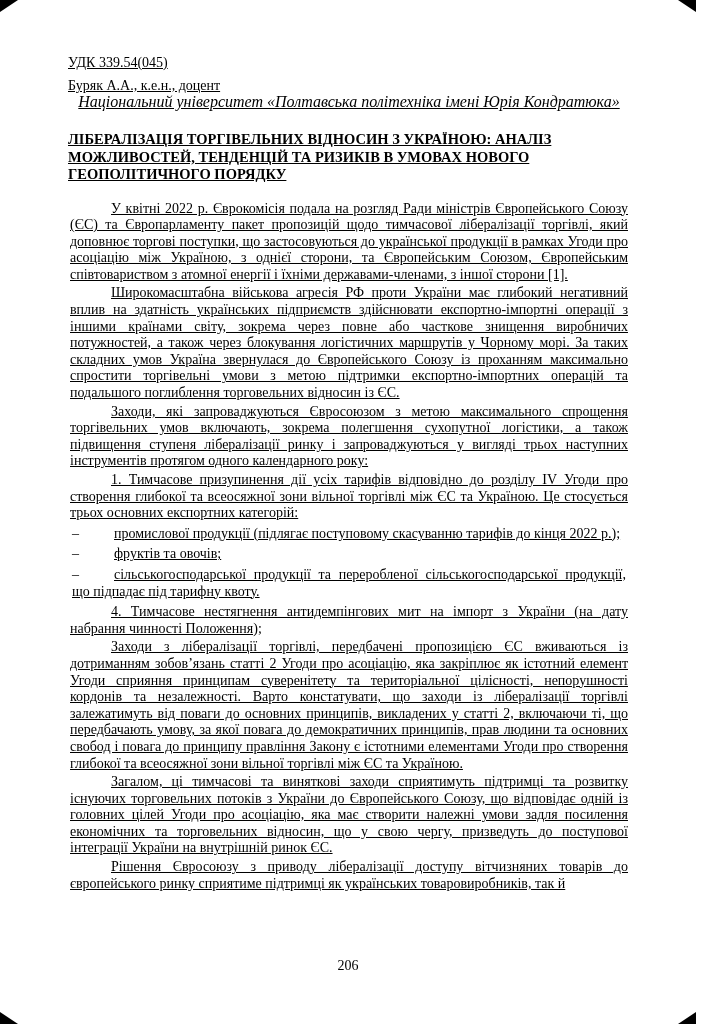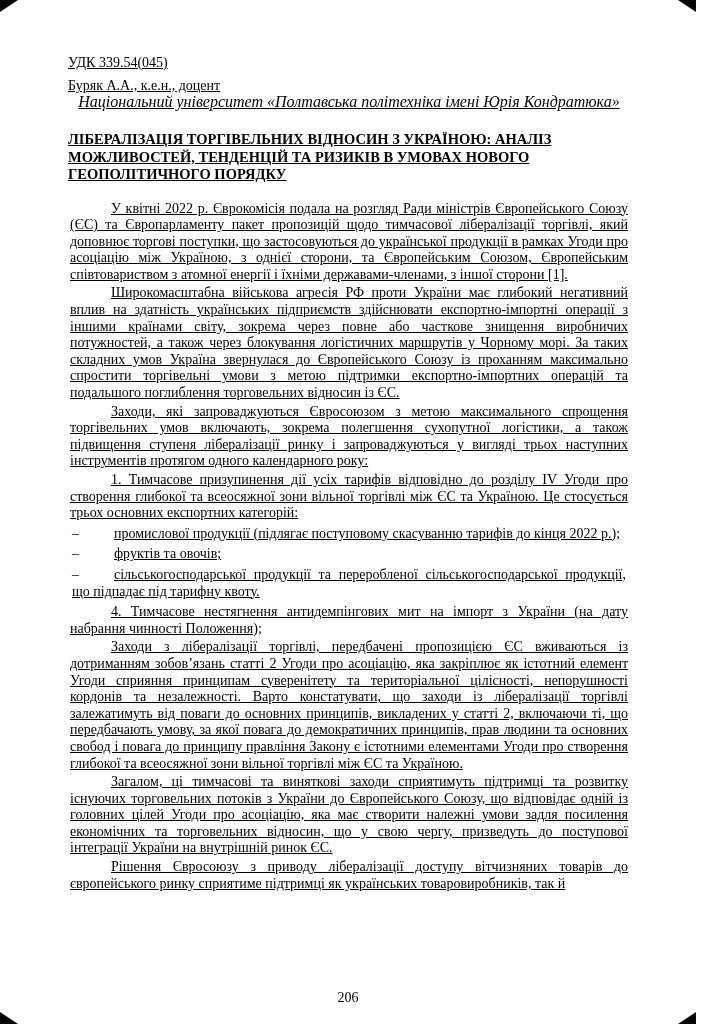--- a/index.html
+++ b/index.html
@@ -68,21 +68,21 @@
   .dash-item {
     margin: 4px;
     text-indent: 0;
   }
   .dash-item .dash {
     display: inline-block;
     width: 42px;
   }
   .page-number {
     position: absolute;
-    bottom: 18px;
+    bottom: 50px;
     left: 0;
     width: 100%;
     text-align: center;
     font-size: 14px;
   }
 </style>
 </head>
 <body>
 
 <div class="page">

